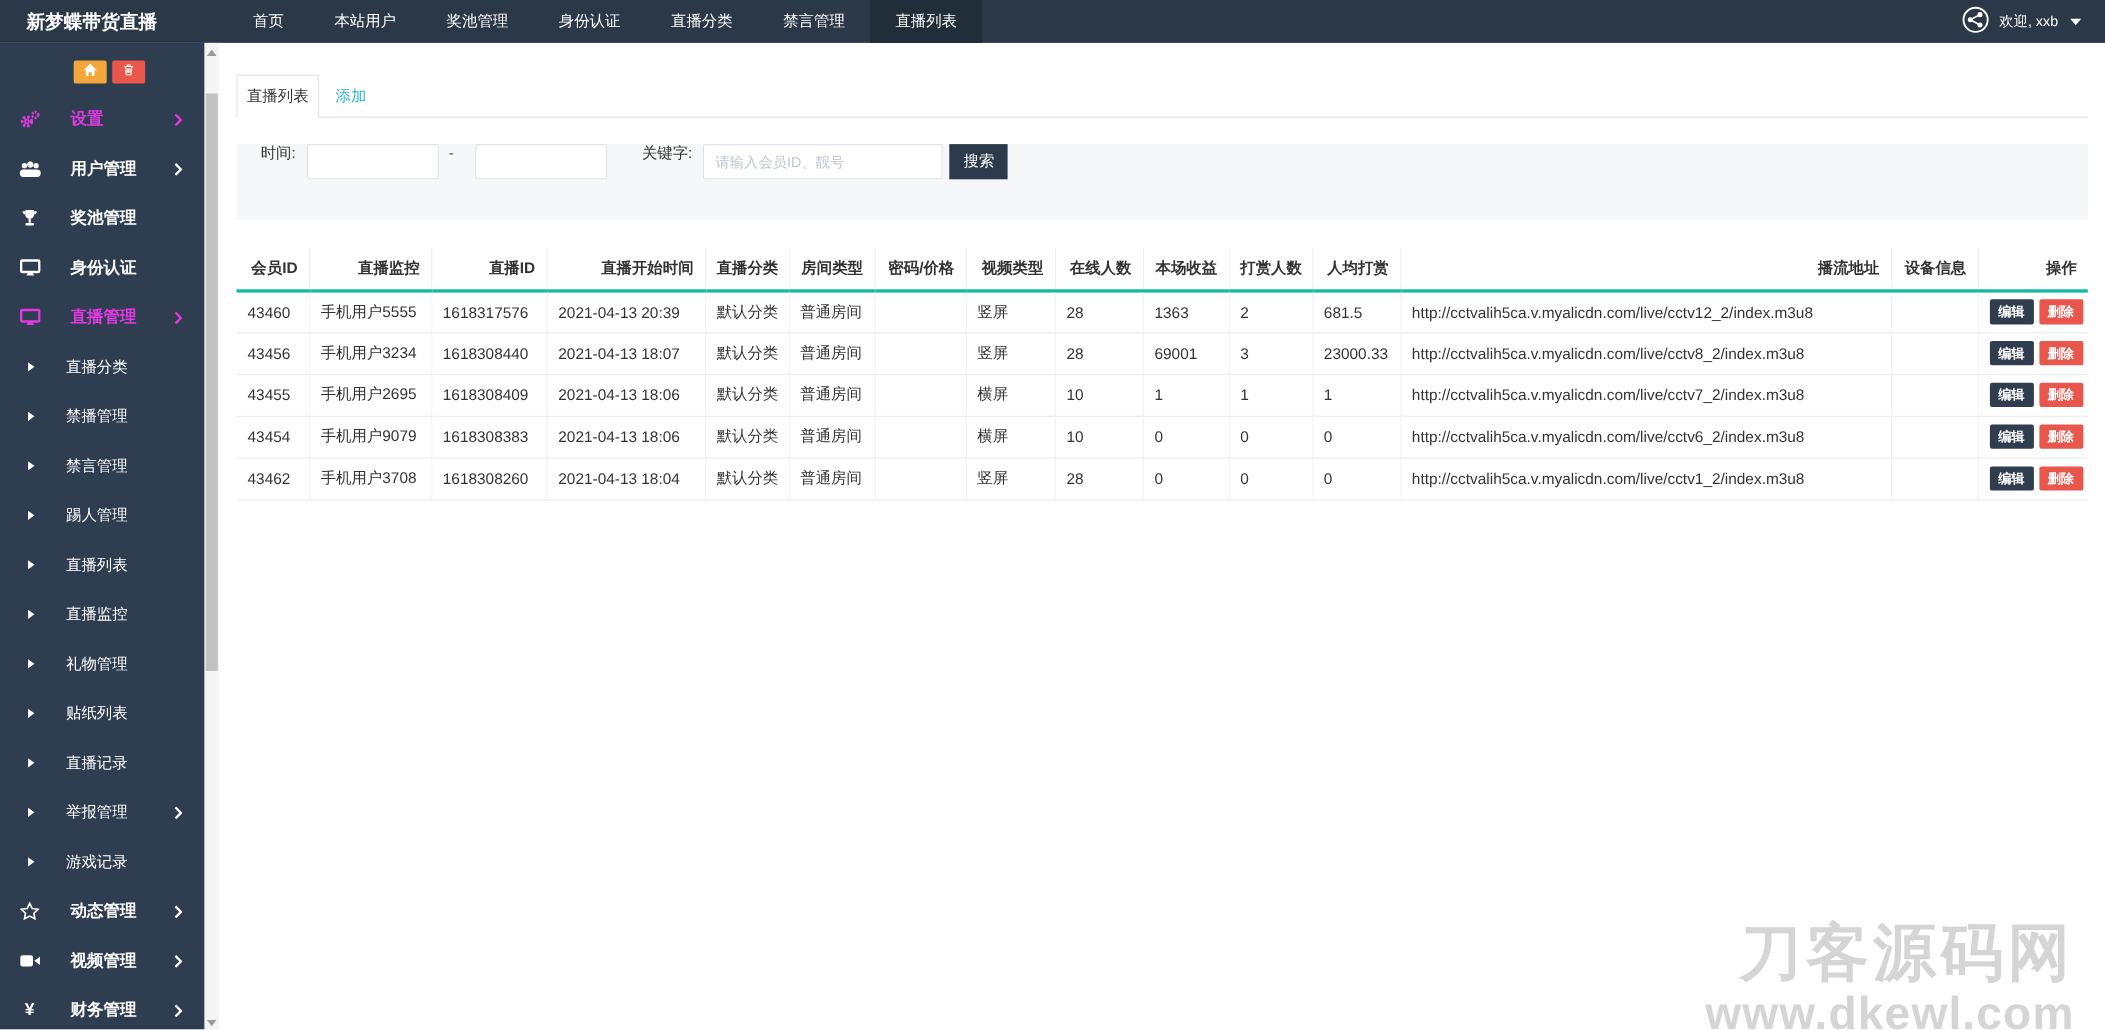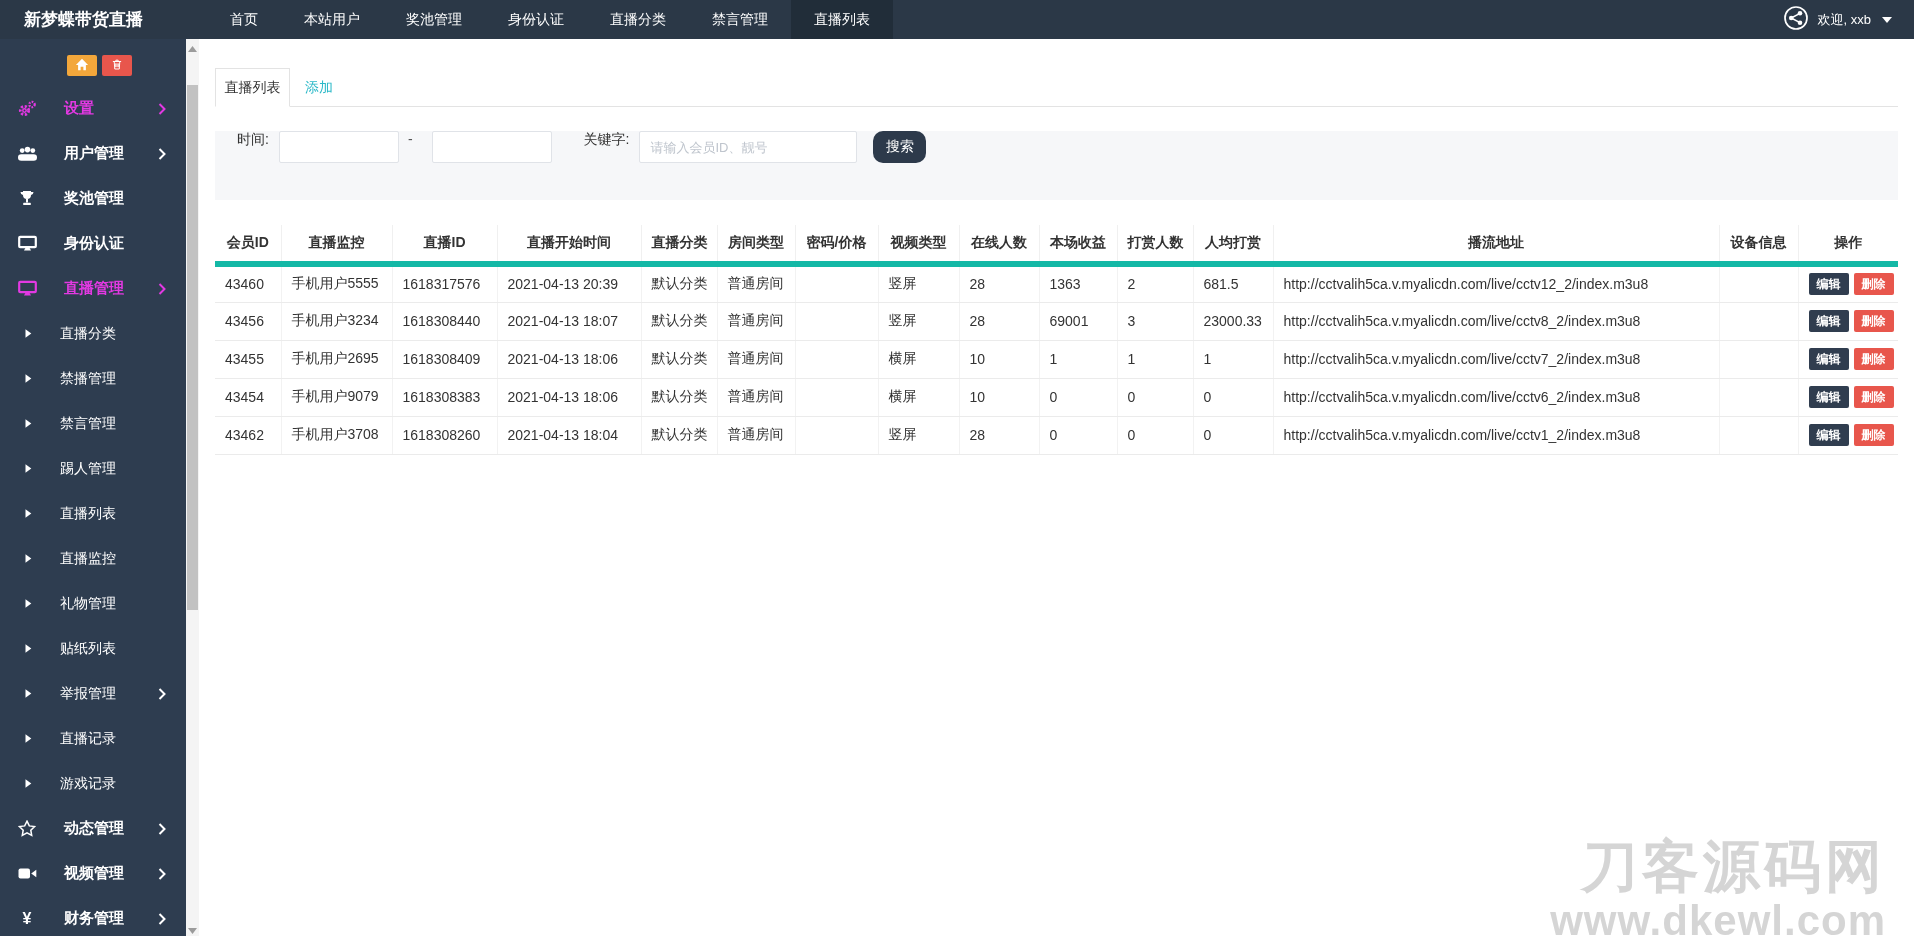--- a/index.html
+++ b/index.html
@@ -61,25 +61,25 @@
   .filter {
     margin:24px 16px 0; height:69px; background:var(--panel-gray,#f6f7f9);
     display:flex; align-items:flex-start; padding-left:22px; font-size:14px; color:#333;
   }
   .filter input { height:32px; border:1px solid #e0e3e8; background:#fff; padding:0 10px; font-size:13px; outline:none; border-radius:2px; color:#333; }
   .filter input::placeholder { color:#bfc5cd; }
   .inp-time { width:120px; margin-left:10px; }
   .dash { margin:0 9px; color:#555; }
   .kw-label { margin-left:32px; }
   .inp-kw { width:218px; margin-left:10px; }
-  .search-btn { margin-left:16px; width:53px; height:32px; background:var(--dark-button,#2d3a4b); color:#fff; border:none; font-size:14px; border-radius:10px; cursor:pointer; }
+  .search-btn { margin-left:6px; width:53px; height:32px; background:var(--dark-button,#2d3a4b); color:#fff; border:none; font-size:14px; border-radius:0; cursor:pointer; }
 
   .table-wrap { margin:25px 16px 0; }
   table { width:100%; border-collapse:collapse; table-layout:fixed; font-size:14px; color:#333; }
-  th { font-weight:bold; text-align:center; padding:0 10px; height:39px; border-bottom:6px solid #14b8a6; border-right:1px solid #f0f0f0; white-space:nowrap; overflow:hidden; }
+  th { font-weight:bold; text-align:right; padding:0 10px; height:39px; border-bottom:3px solid #14b8a6; border-right:1px solid #f0f0f0; white-space:nowrap; overflow:hidden; }
   td { text-align:left; padding:0 10px; height:38px; border-bottom:1px solid #ebebeb; border-right:1px solid #f2f2f2; white-space:nowrap; overflow:hidden; }
   th:last-child, td:last-child { border-right:none; }
   .btn { display:inline-block; padding:4px 8px; border-radius:2px; color:#fff; font-size:12px; cursor:pointer; line-height:1.2;font-weight:bold; }
   .btn-edit { background:#303d4f; margin-right:5px; }
   .btn-del { background:var(--danger-red,#e8564c); }
 
   .watermark { position:absolute; right:28px; top:836px; text-align:right; color:#d5d5d5; font-weight:bold; pointer-events:none; line-height:1.08; z-index:8; }
   .wm1 { font-size:57px; letter-spacing:4px; }
   .wm2 { font-size:42px; letter-spacing:1px; }
 </style>
@@ -255,34 +255,34 @@
           </svg>
         </span>
         <span class="mi-label">贴纸列表</span>
       </div>
       <div class="menu-item sub">
         <span class="mi-sub-arrow">
           <svg width="7" height="9" viewBox="0 0 7 9">
             <path d="M0.5 0.3 L6.3 4.5 L0.5 8.7 Z" fill="currentColor"></path>
           </svg>
         </span>
+        <span class="mi-label">直播记录</span>
+      </div>
+      <div class="menu-item sub">
+        <span class="mi-sub-arrow">
+          <svg width="7" height="9" viewBox="0 0 7 9">
+            <path d="M0.5 0.3 L6.3 4.5 L0.5 8.7 Z" fill="currentColor"></path>
+          </svg>
+        </span>
         <span class="mi-label">举报管理</span>
         <span class="mi-chevron">
           <svg width="8" height="12" viewBox="0 0 8 12">
             <path d="M1.5 1 L6.5 6 L1.5 11" stroke="currentColor" stroke-width="2" fill="none"></path>
           </svg>
         </span>
-      </div>
-      <div class="menu-item sub">
-        <span class="mi-sub-arrow">
-          <svg width="7" height="9" viewBox="0 0 7 9">
-            <path d="M0.5 0.3 L6.3 4.5 L0.5 8.7 Z" fill="currentColor"></path>
-          </svg>
-        </span>
-        <span class="mi-label">直播记录</span>
       </div>
       <div class="menu-item sub">
         <span class="mi-sub-arrow">
           <svg width="7" height="9" viewBox="0 0 7 9">
             <path d="M0.5 0.3 L6.3 4.5 L0.5 8.7 Z" fill="currentColor"></path>
           </svg>
         </span>
         <span class="mi-label">游戏记录</span>
       </div>
       <div class="menu-item main">

